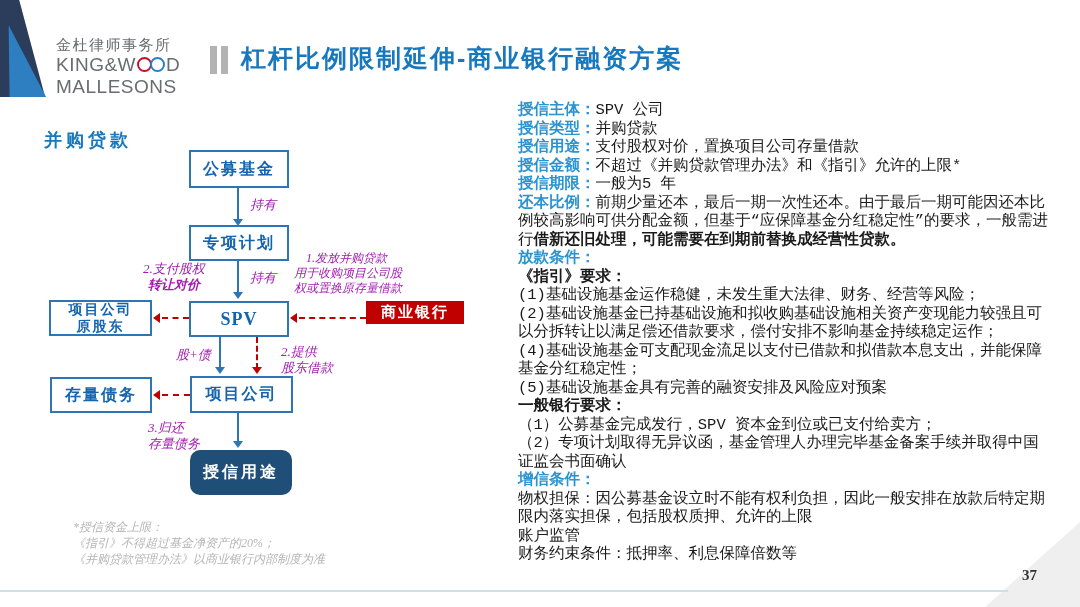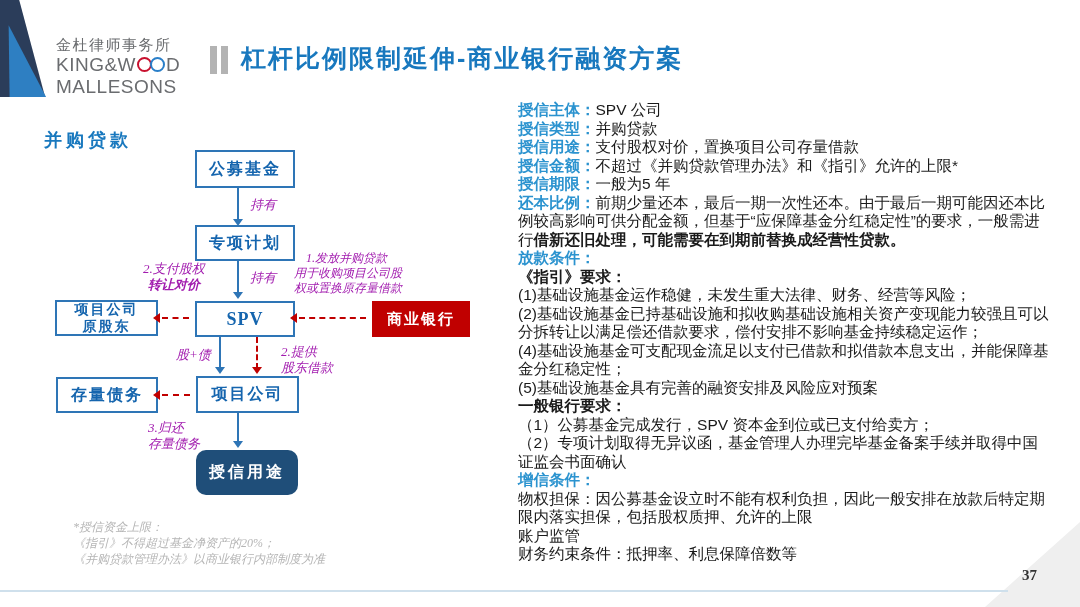--- a/index.html
+++ b/index.html
@@ -24,21 +24,21 @@
   .tbar{display:inline-block;width:7px;height:28px;background:#b3b3b3;margin-right:4px;}
   .page-title{position:absolute;left:241px;top:42px;font-size:25px;font-weight:bold;
               color:#1878be;letter-spacing:2px;}
 
   
   .flow-heading{position:absolute;left:44px;top:128px;font-size:18px;font-weight:bold;
                 color:#1878be;letter-spacing:4px;}
   .fbox{position:absolute;border:2px solid #2e75b6;background:#fff;color:#1565ae;
         font-weight:bold;font-size:16px;display:flex;flex-direction:column;
         align-items:center;justify-content:center;text-align:left;box-sizing:border-box;
-        letter-spacing:2px;margin-left:6px;}
+        letter-spacing:2px;}
   .fbox .bl{line-height:17px;font-size:14px;}
   .fbox-dark{background:#1f4e79;border:none;color:#fff;border-radius:10px;letter-spacing:3px;}
   .fbox-red{background:#c00000;border:none;color:#fff;font-size:15px;letter-spacing:2px;}
   .spv-text{font-family:"Liberation Serif",serif;letter-spacing:1px;font-size:18px;}
 
   .vline{position:absolute;width:0;border-left:2px solid #2e75b6;}
   .ah-d{position:absolute;width:0;height:0;border-left:5px solid transparent;
         border-right:5px solid transparent;border-top:7px solid #2e75b6;}
   .rvline{position:absolute;width:0;border-left:2px dashed #c00000;}
   .rah-d{position:absolute;width:0;height:0;border-left:5px solid transparent;
@@ -47,21 +47,21 @@
   .rah-l{position:absolute;width:0;height:0;border-top:5px solid transparent;
          border-bottom:5px solid transparent;border-right:7px solid #c00000;}
 
   .elabel{position:absolute;font-style:italic;color:#a21caf;font-size:13px;line-height:16px;
           font-family:"Liberation Serif",serif;white-space:nowrap;}
   .elabel.small{font-size:12px;line-height:15px;}
   .elabel .b{font-weight:bold;}
 
   
   .rcol{position:absolute;left:518px;top:101px;width:532px;
-        font-family:Liberation Sans, sans-serif;font-size:15.5px;line-height:18.5px;color:#1a1a1a;}
+        font-family:Liberation Mono, monospace;font-size:15.5px;line-height:18.5px;color:#1a1a1a;}
   .rcol .lbl{color:#2b93cf;font-weight:bold;}
   .rcol .sub{font-weight:bold;}
   .rcol b{font-weight:bold;}
 
   
   .footnote{position:absolute;left:73px;top:519px;font-style:italic;color:#b5b5b5;
             font-size:12px;line-height:16px;font-family:"Liberation Serif",serif;}
   .footer-line{position:absolute;left:0;top:590px;width:1008px;border-top:2px solid #cfe0ec;}
   .page-num{position:absolute;left:1022px;top:567px;font-weight:bold;font-size:15px;color:#333;
             font-family:"Liberation Serif",serif;}
@@ -105,21 +105,21 @@
   </div>
   <div class="fbox" style="left:50px;top:377px;width:102px;height:36px;">
       <span>存量债务</span>
     </div>
   <div class="fbox" style="left:190px;top:376px;width:103px;height:37px;">
       <span>项目公司</span>
     </div>
   <div class="fbox fbox-dark" style="left:190px;top:450px;width:102px;height:45px;">
       <span>授信用途</span>
     </div>
-  <div class="fbox fbox-red" style="left:366px;top:301px;width:98px;height:36px;">
+  <div class="fbox fbox-red" style="left:366px;top:301px;width:98px;height:23px;">
       <span>商业银行</span>
     </div>
 
   <div class="vline" style="left:237px;top:188px;height:33px;"></div>
   <div class="ah-d" style="left:233px;top:219px;"></div>
 
   <div class="vline" style="left:237px;top:261px;height:33px;"></div>
   <div class="ah-d" style="left:233px;top:292px;"></div>
 
   <div class="vline" style="left:219px;top:337px;height:32px;"></div>

